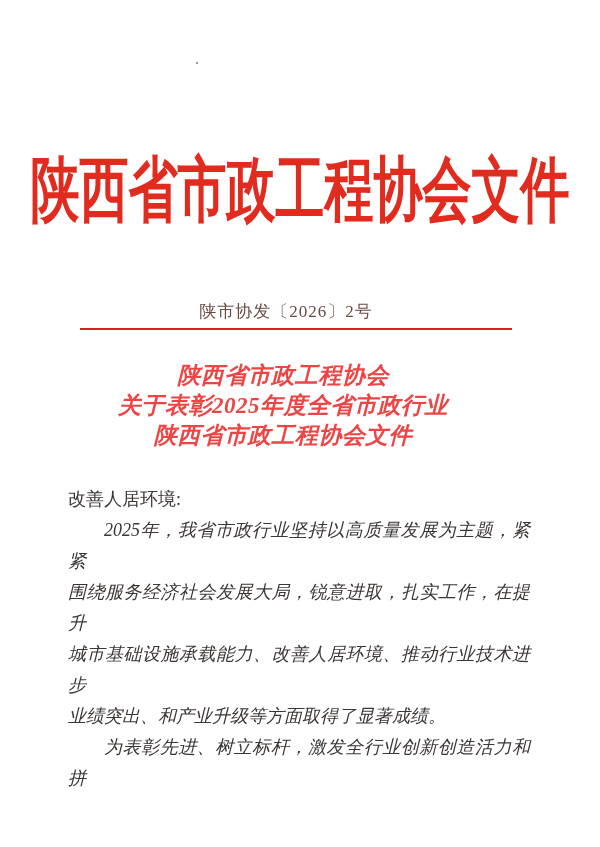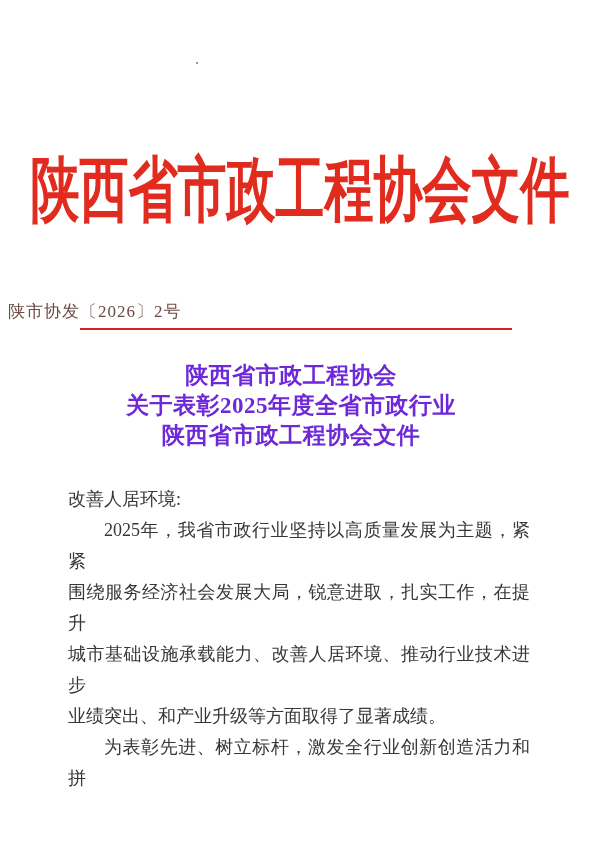--- a/index.html
+++ b/index.html
@@ -30,57 +30,58 @@
     letter-spacing: 0px;
     line-height: 1;
     transform: scaleY(1.45);
     transform-origin: 50% 0;
     white-space: nowrap;
   }
   .doc-number {
     position: absolute;
     top: 300px; left: 0;
     width: 572px;
-    text-align: left;
+    text-align: center;
     font-size: 17px;
     color: #6a4a43;
     letter-spacing: 1px;
-    margin-left: 8px;
   }
   .red-rule {
     position: absolute;
     top: 328px; left: 80px;
     width: 432px; height: 2px;
     background: #d42420;
   }
   .title-block {
     position: absolute;
-    top: 361px; left: 8px;
+    top: 361px; left: 0;
     width: 566px;
     text-align: center;
     font-size: 23px;
     font-weight: bold;
-    color: #6d28d9;
+    color: #ef4444;
     line-height: 30px;
     letter-spacing: 0.5px;
+    font-style: italic;
   }
   .body-block {
     position: absolute;
     top: 484px; left: 68px;
     width: 462px;
     font-size: 18px;
     color: #3a3634;
     line-height: 31px;
   }
   .salutation {
     text-align: left;
   }
   .para .body-line {
     text-align: justify;
     text-align-last: justify;
+    font-style: italic;
   }
   .para .body-line:first-child { text-indent: 2em; }
   .para .body-line:last-child { text-align-last: left; }
 </style>
 </head>
 <body>
 
 <div class="page">
 
   <div class="speck"></div>

